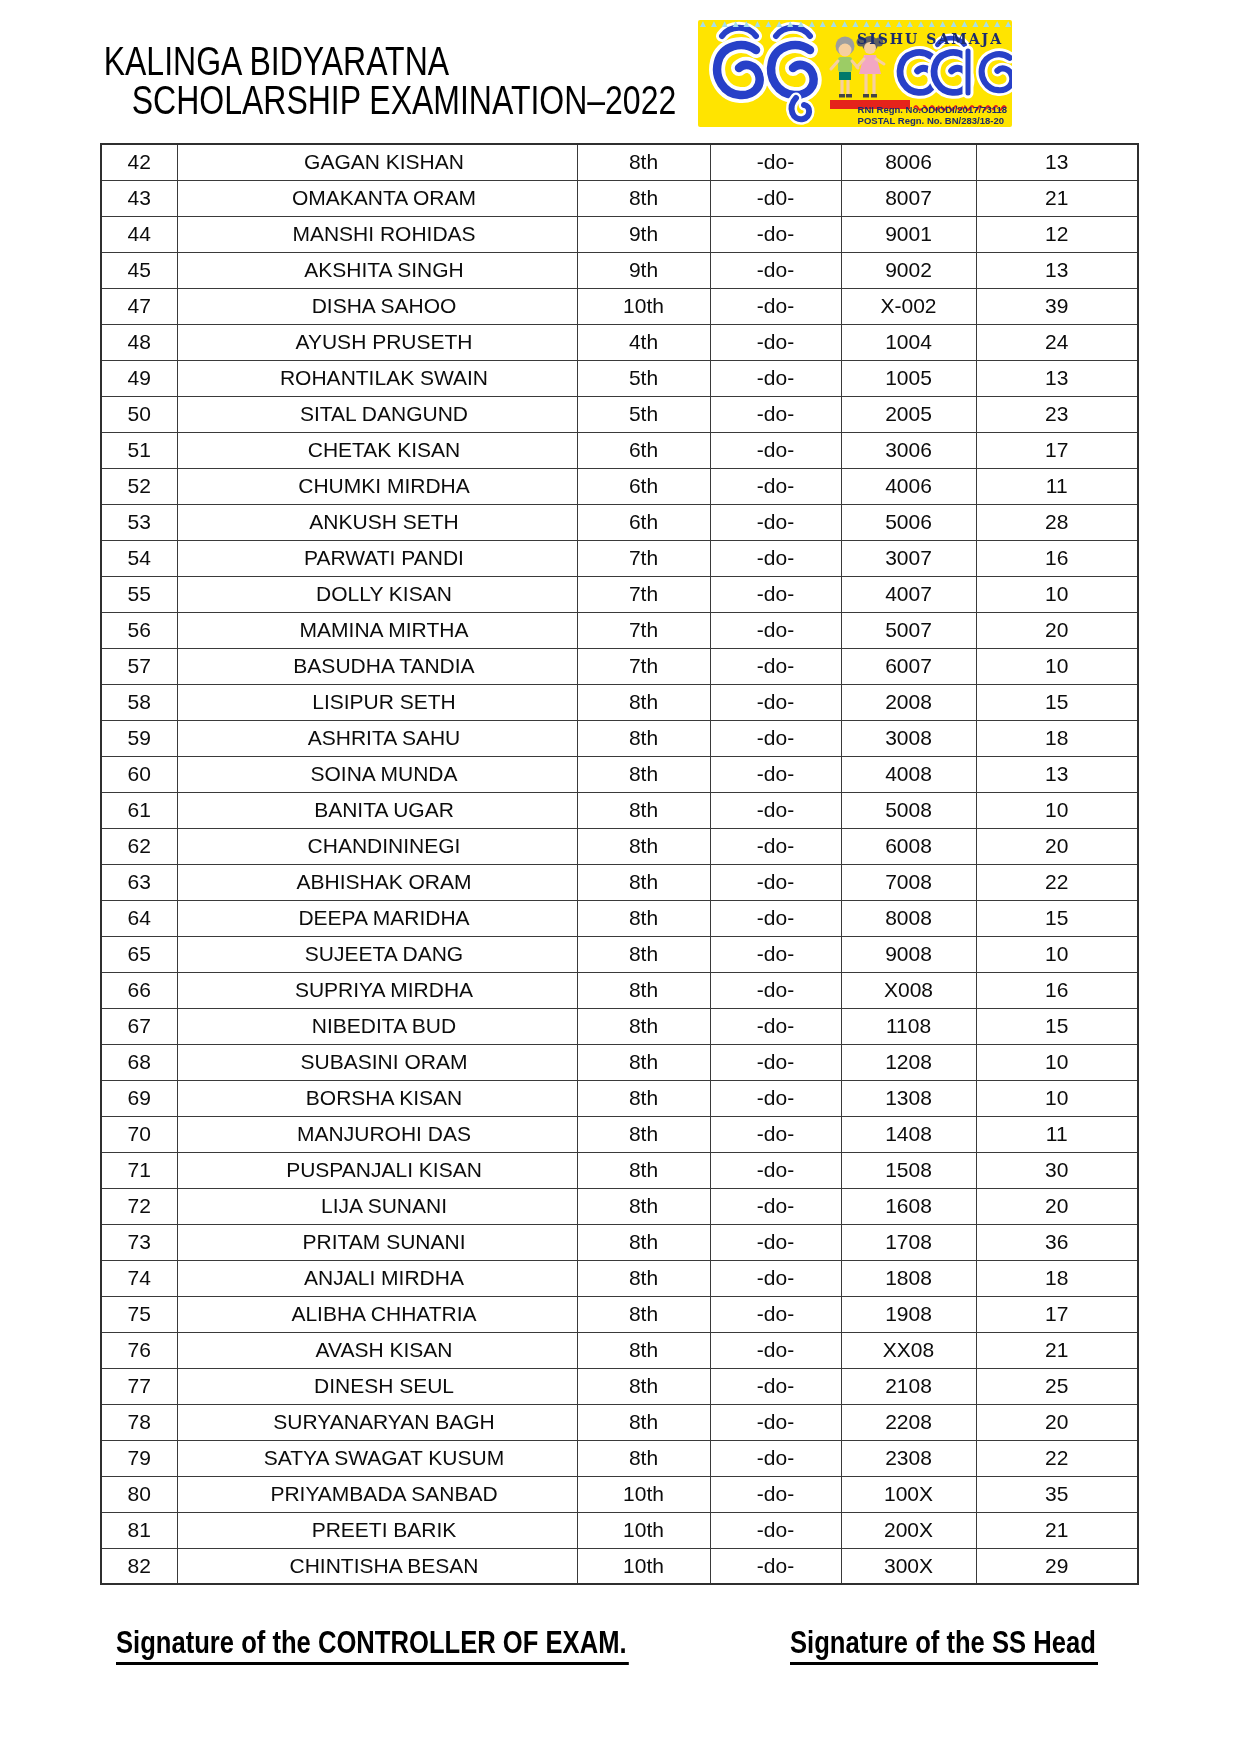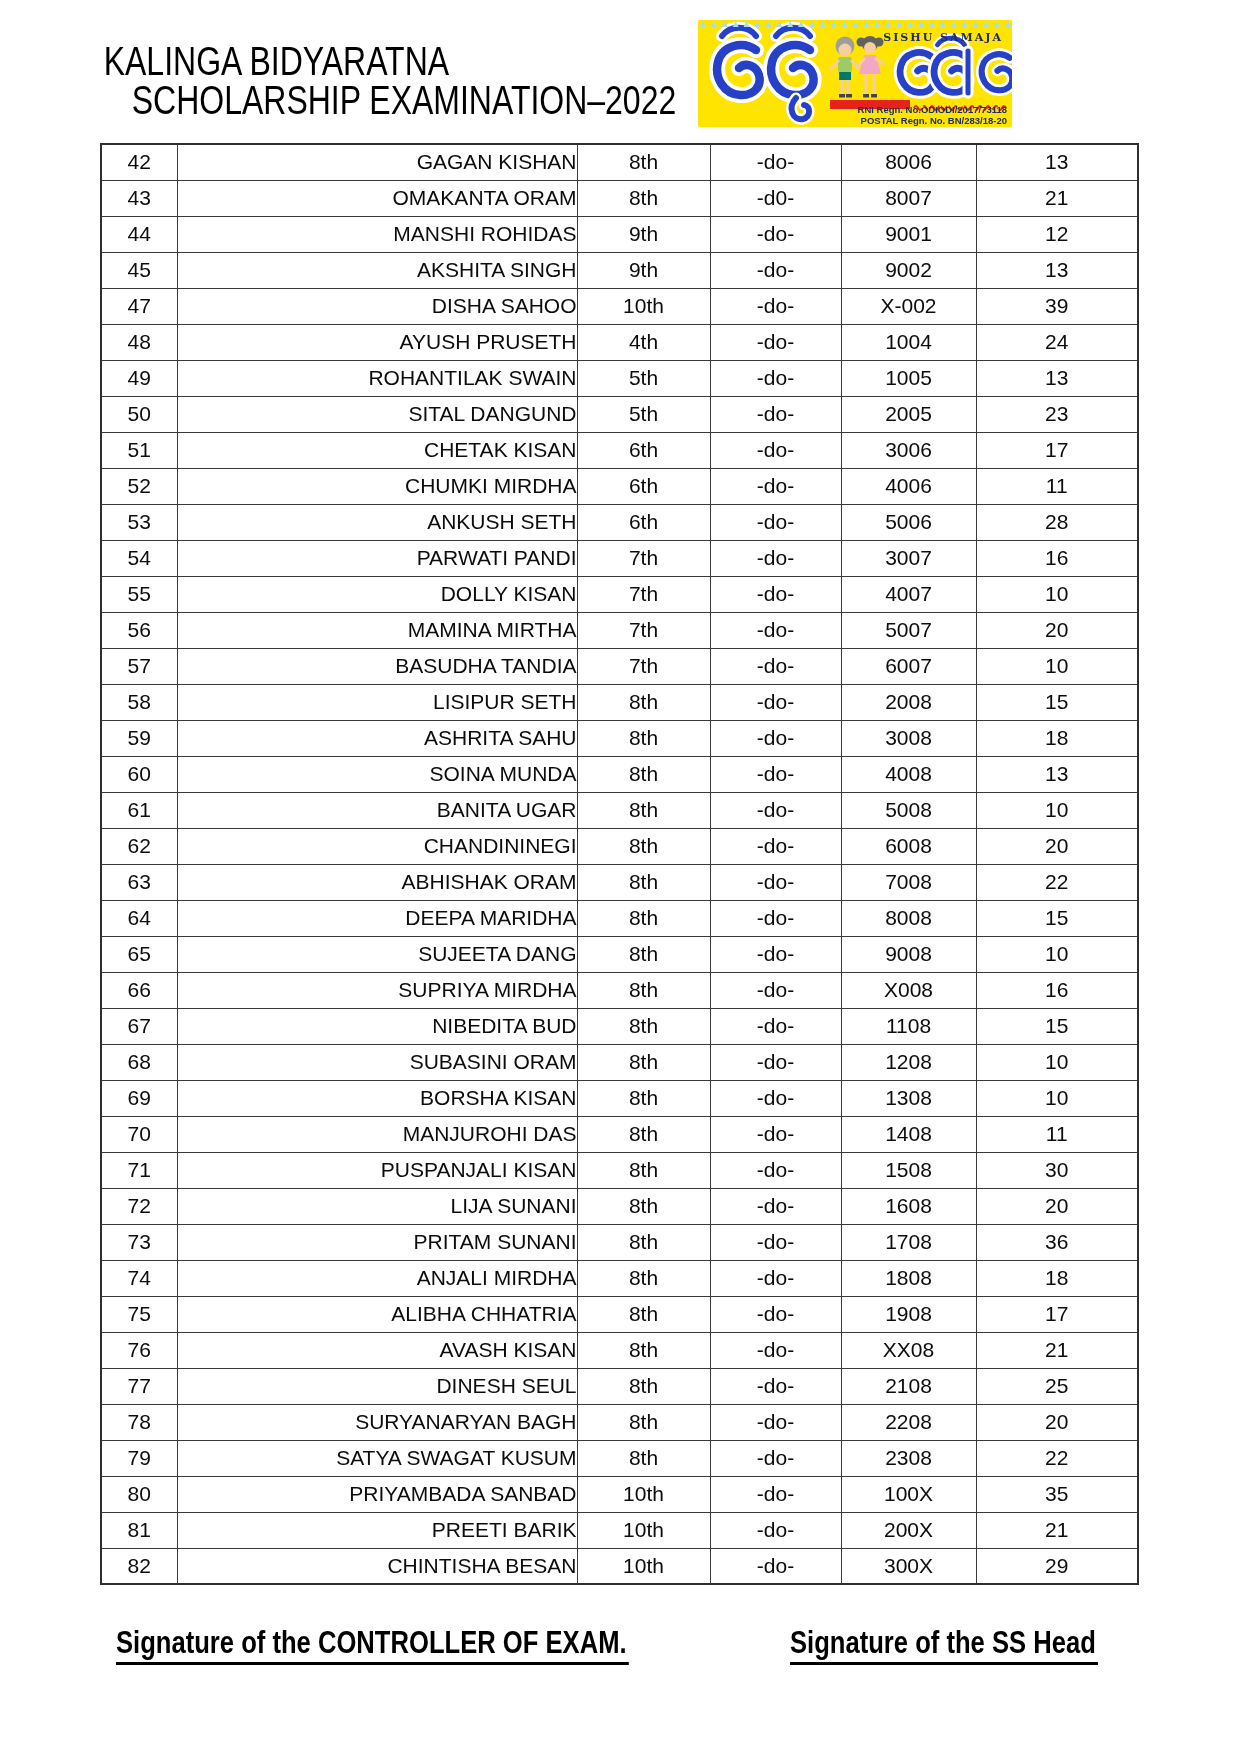--- a/index.html
+++ b/index.html
@@ -15,34 +15,34 @@
   .title-line > span { display:inline-block; transform:scaleX(0.78); transform-origin:center; letter-spacing:0px; }
 
   
   .logo { position:absolute; left:698px; top:20px; width:314px; height:107px;
           background:#FFE400; border-radius:2px; overflow:hidden; }
   .scallops { position:absolute; top:0; left:0; right:0; height:9px;
               color:#a5dee9; font-size:10px; line-height:8px; letter-spacing:1px;
               overflow:hidden; text-align:center; white-space:nowrap; }
   .masthead { position:absolute; top:11px; right:9px;
               font-family:"DejaVu Serif", serif; font-weight:bold;
-              font-size:11px; letter-spacing:2px; color:#1b2c6e; }
+              font-size:14px; letter-spacing:2px; color:#1b2c6e; }
   .logo-art { position:absolute; left:0; top:0; }
-  .reg-block { position:absolute; right:5px; bottom:1px; text-align:right;
+  .reg-block { position:absolute; right:5px; bottom:1px; text-align:left;
                font-size:9.5px; font-weight:bold; color:#1b2c6e; line-height:1.18;
                white-space:nowrap; }
 
   
   .results { position:absolute; left:100px; top:137px; width:1037px;
              border-collapse:collapse; table-layout:fixed;
              border:2.5px solid #2f2f2f;margin-top:6px; }
   .results td { border:1.6px solid #3a3a3a; height:36px; box-sizing:border-box;
                 font-size:21px; color:#0c0c0c; text-align:center; padding:0;
                 overflow:hidden; white-space:nowrap; }
-  .results td.col-name { text-align:right; padding-left:14px; }
+  .results td.col-name { text-align:center; padding-left:14px; }
 
   
   .sig { position:absolute; top:1624px; font-weight:bold; font-size:32px; white-space:nowrap;text-align:center; }
   .sig > span { display:inline-block; transform:scaleX(0.8); transform-origin:left center;
                 border-bottom:3.5px solid #000; padding:0 3px 1px 0; }
   .sig-left  { left:116px; }
   .sig-right { left:790px; }
 </style>
 </head>
 <body>

